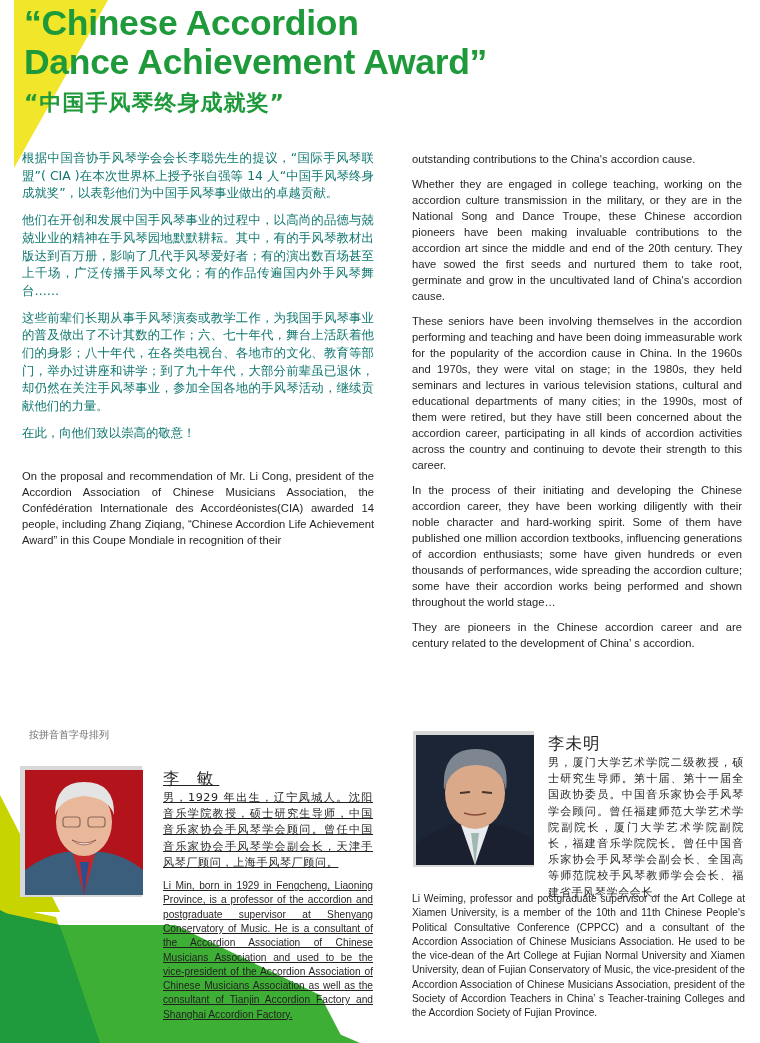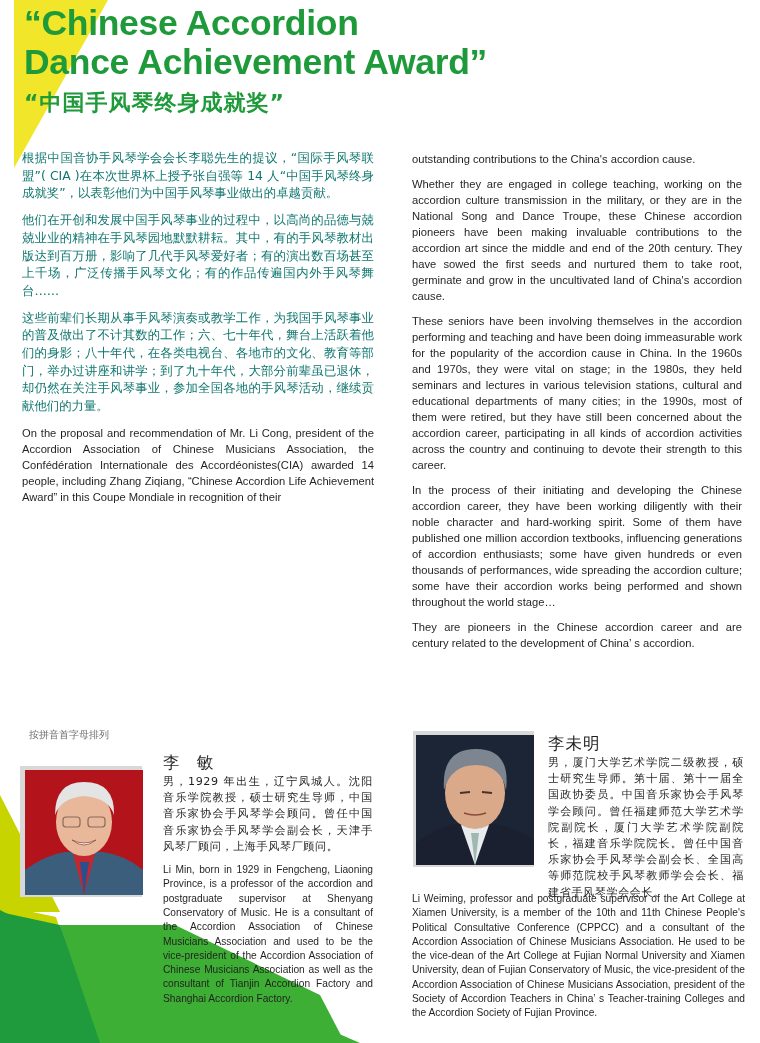--- a/index.html
+++ b/index.html
@@ -20,21 +20,21 @@
 
   .sort-note { left:24px; top:723px; font-family:"DejaVu Sans", sans-serif; font-size:10px; color:#6d6e71; margin:5px; }
 
   .photo-frame { position:absolute; background:#d8d8d8; }
   .photo { position:absolute; overflow:hidden; }
 
   .person-name { font-family:"DejaVu Sans", sans-serif; font-size:16.5px; margin:0; color:#231f20; letter-spacing:6px; }
   .person-cn { font-family:"DejaVu Sans", sans-serif; font-size:11.1px; line-height:16.2px; margin:0; text-align:justify; letter-spacing:0.6px; }
   .person-en { font-size:10.2px; line-height:14.3px; margin:0; text-align:justify; }
 
-  .p1-text { left:163px; top:752px; width:210px; }
+  .p1-text { left:163px; top:768px; width:210px;text-decoration:underline; }
   .p2-text { left:548px; top:733px; width:196px; }
   .p2-en { left:412px; top:892px; width:333px; }
 </style>
 </head>
 <body>
 
 <svg class="deco" viewBox="0 0 760 1043" xmlns="http://www.w3.org/2000/svg">
   <polygon points="14,0 108,0 14,168" fill="#f2e62a"></polygon>
   <polygon points="0,795 60,912 0,912" fill="#c8d400"></polygon>
   <polygon points="0,905 56,917 60,930 0,930" fill="#c8d400"></polygon>
@@ -47,21 +47,22 @@
 <h1 class="layer title-en">
   <span>“Chinese Accordion</span><br>
   <span>Dance Achievement Award”</span>
 </h1>
 <h2 class="layer title-cn">“中国手风琴终身成就奖”</h2>
 
 <div class="layer col-left">
   <p class="cn-p">根据中国音协手风琴学会会长李聪先生的提议，“国际手风琴联盟”( CIA )在本次世界杯上授予张自强等 14 人“中国手风琴终身成就奖”，以表彰他们为中国手风琴事业做出的卓越贡献。</p>
   <p class="cn-p">他们在开创和发展中国手风琴事业的过程中，以高尚的品德与兢兢业业的精神在手风琴园地默默耕耘。其中，有的手风琴教材出版达到百万册，影响了几代手风琴爱好者；有的演出数百场甚至上千场，广泛传播手风琴文化；有的作品传遍国内外手风琴舞台……</p>
   <p class="cn-p">这些前辈们长期从事手风琴演奏或教学工作，为我国手风琴事业的普及做出了不计其数的工作；六、七十年代，舞台上活跃着他们的身影；八十年代，在各类电视台、各地市的文化、教育等部门，举办过讲座和讲学；到了九十年代，大部分前辈虽已退休，却仍然在关注手风琴事业，参加全国各地的手风琴活动，继续贡献他们的力量。</p>
-  <p class="en-p" style="margin-top:10px;">On the proposal and recommendation of Mr. Li Cong,  president of the Accordion Association of Chinese Musicians Association, the Confédération Internationale des Accordéonistes(CIA) awarded 14 people, including Zhang Ziqiang, “Chinese Accordion Life Achievement Award” in this Coupe Mondiale in recognition of their</p>
+  <p class="cn-p">在此，向他们致以崇高的敬意！</p>
+  <p class="en-p" style="margin-top:26px;">On the proposal and recommendation of Mr. Li Cong,  president of the Accordion Association of Chinese Musicians Association, the Confédération Internationale des Accordéonistes(CIA) awarded 14 people, including Zhang Ziqiang, “Chinese Accordion Life Achievement Award” in this Coupe Mondiale in recognition of their</p>
 </div>
 
 <div class="layer col-right">
   <p class="en-p">outstanding contributions to the China's accordion cause.</p>
   <p class="en-p">Whether they are engaged in college teaching, working on the accordion culture transmission in the military, or they are in the National Song and Dance Troupe, these Chinese accordion pioneers have been making invaluable contributions to the accordion art since the middle and end of the 20th century. They have sowed the first seeds and nurtured them to take root, germinate and grow in the uncultivated land of China's accordion cause.</p>
   <p class="en-p">These seniors have been involving themselves in the accordion performing and teaching and have been doing immeasurable work for the popularity of the accordion cause in China. In the 1960s and 1970s, they were vital on stage; in the 1980s, they held seminars and lectures in various television stations, cultural and educational departments of many cities; in the 1990s, most of them were retired, but they have still been concerned about the accordion career, participating in all kinds of accordion activities across the country and continuing to devote their strength to this career.</p>
   <p class="en-p">In the process of their initiating and developing the Chinese accordion career, they have been working diligently with their noble character and hard-working spirit. Some of them have published one million accordion textbooks, influencing generations of accordion enthusiasts; some have given hundreds or even thousands of performances, wide spreading the accordion culture; some have their accordion works being performed and shown throughout the world stage…</p>
   <p class="en-p">They are pioneers in the Chinese accordion career and are century related to the development of China’ s accordion.</p>
 </div>
 

